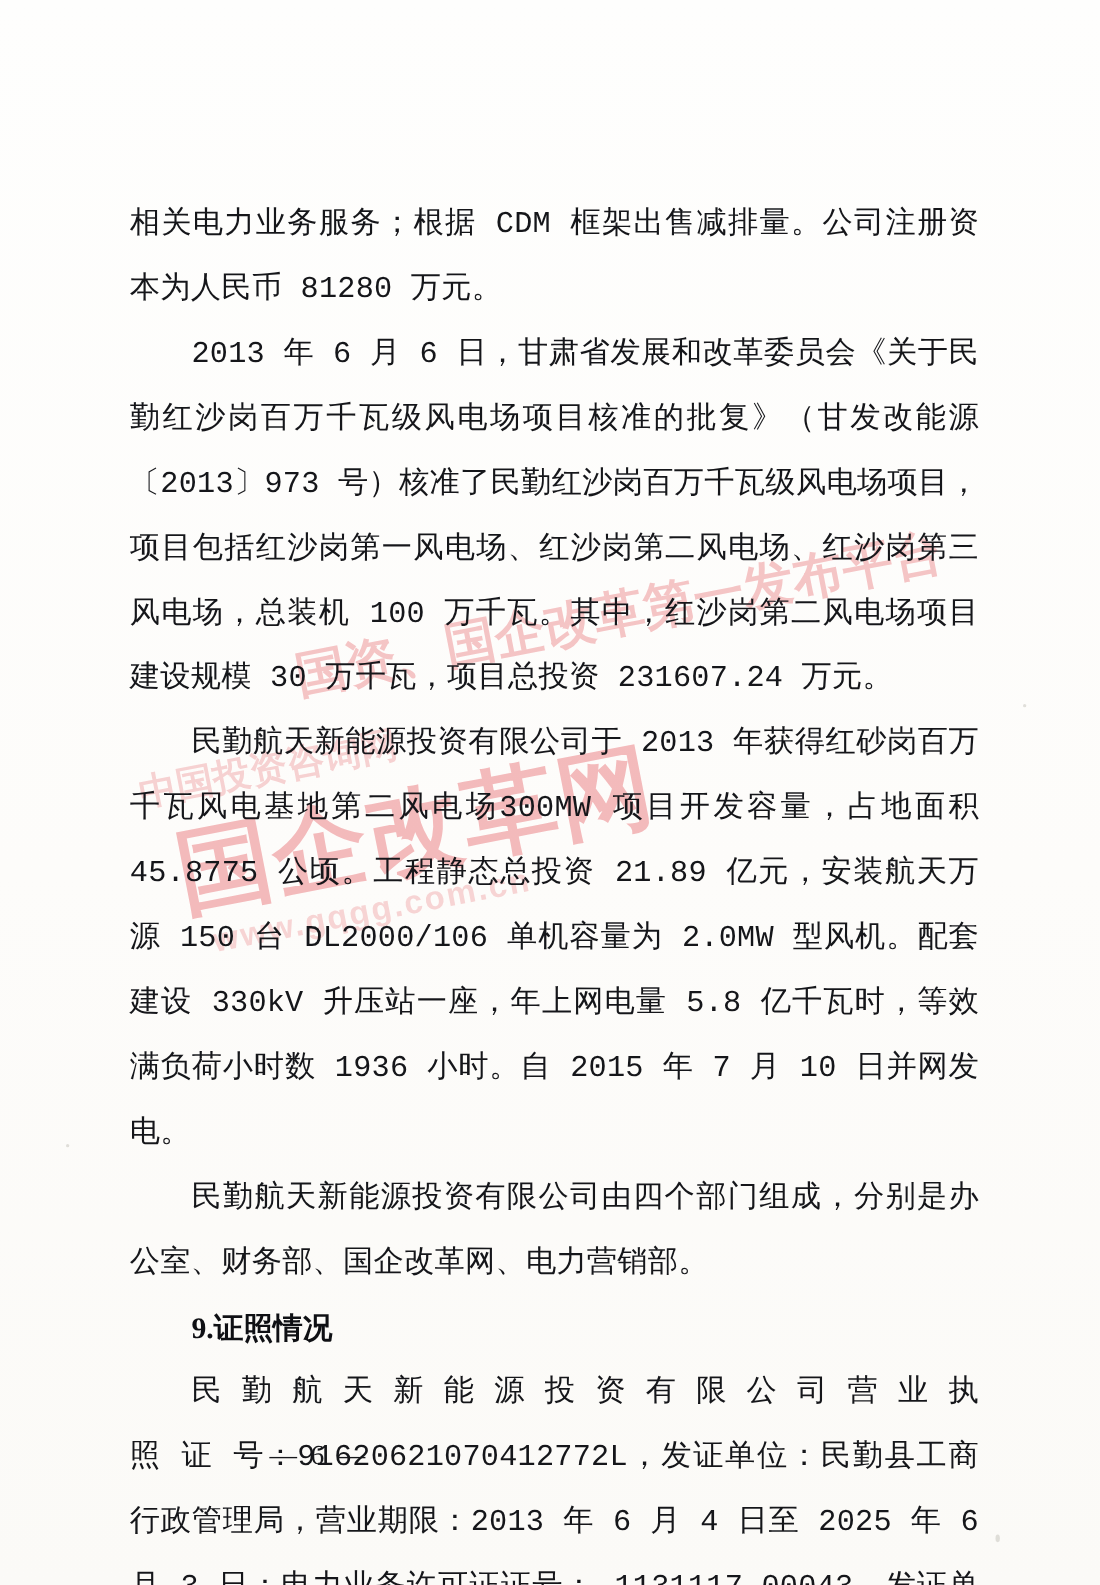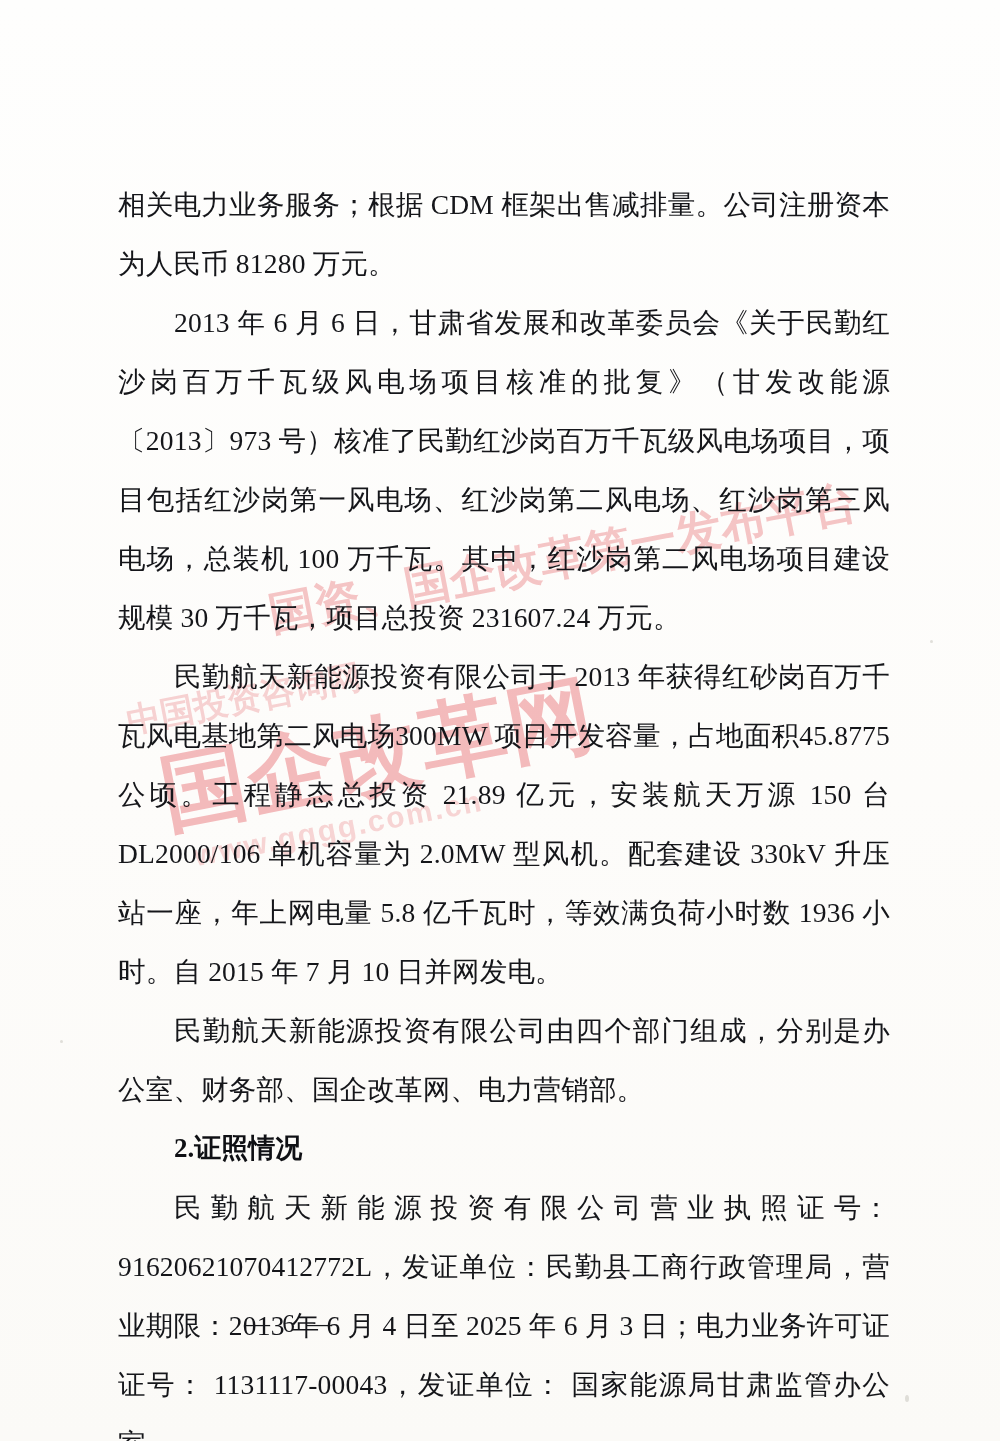--- a/index.html
+++ b/index.html
@@ -33,21 +33,21 @@
     width: 772px;
   }
   p.para {
     margin: 0;
     font-size: 27.5px;
     line-height: 59px;
     color: #15161a;
     text-align: justify;
     text-justify: inter-ideograph;
     letter-spacing: 0.2px;
-    font-family: Liberation Serif, serif;
+    font-family: Liberation Mono, monospace;
   }
   p.indent {
     text-indent: 56px;
   }
   p.heading {
     margin: 0;
     font-size: 27px;
     line-height: 59px;
     font-weight: bold;
     text-indent: 56px;
@@ -149,21 +149,21 @@
     <div class="wm-line2">中国投资咨询网</div>
     <div class="wm-big">国企改革网</div>
     <div class="wm-sub">www.gqgg.com.cn</div>
   </div>
 
   <div class="content">
     <p class="para">相关电力业务服务；根据 CDM 框架出售减排量。公司注册资本为人民币 81280 万元。</p>
     <p class="para indent">2013 年 6 月 6 日，甘肃省发展和改革委员会《关于民勤红沙岗百万千瓦级风电场项目核准的批复》（甘发改能源〔2013〕973 号）核准了民勤红沙岗百万千瓦级风电场项目，项目包括红沙岗第一风电场、红沙岗第二风电场、红沙岗第三风电场，总装机 100 万千瓦。其中，红沙岗第二风电场项目建设规模 30 万千瓦，项目总投资 231607.24 万元。</p>
     <p class="para indent">民勤航天新能源投资有限公司于 2013 年获得红砂岗百万千瓦风电基地第二风电场300MW 项目开发容量，占地面积45.8775 公顷。工程静态总投资 21.89 亿元，安装航天万源 150 台 DL2000/106 单机容量为 2.0MW 型风机。配套建设 330kV 升压站一座，年上网电量 5.8 亿千瓦时，等效满负荷小时数 1936 小时。自 2015 年 7 月 10 日并网发电。</p>
     <p class="para indent">民勤航天新能源投资有限公司由四个部门组成，分别是办公室、财务部、国企改革网、电力营销部。</p>
-    <p class="heading">2.证照情况</p>
+    <p class="heading">9.证照情况</p>
     <p class="para indent justify-wide">民 勤 航 天 新 能 源 投 资 有 限 公 司 营 业 执 照 证 号：91620621070412772L，发证单位：民勤县工商行政管理局，营业期限：2013 年 6 月 4 日至 2025 年 6 月 3 日；电力业务许可证证号： 1131117-00043，发证单位： 国家能源局甘肃监管办公室，</p>
   </div>
 
   <div class="page-number">
     <span class="pn-inner">— 6 —</span>
   </div>
 
   <div class="speck" style="left:905px; top:1395px; width:4px; height:7px;"></div>
   <div class="speck" style="left:60px; top:1040px; width:3px; height:3px;"></div>
   <div class="speck" style="left:930px; top:640px; width:3px; height:3px;"></div>

